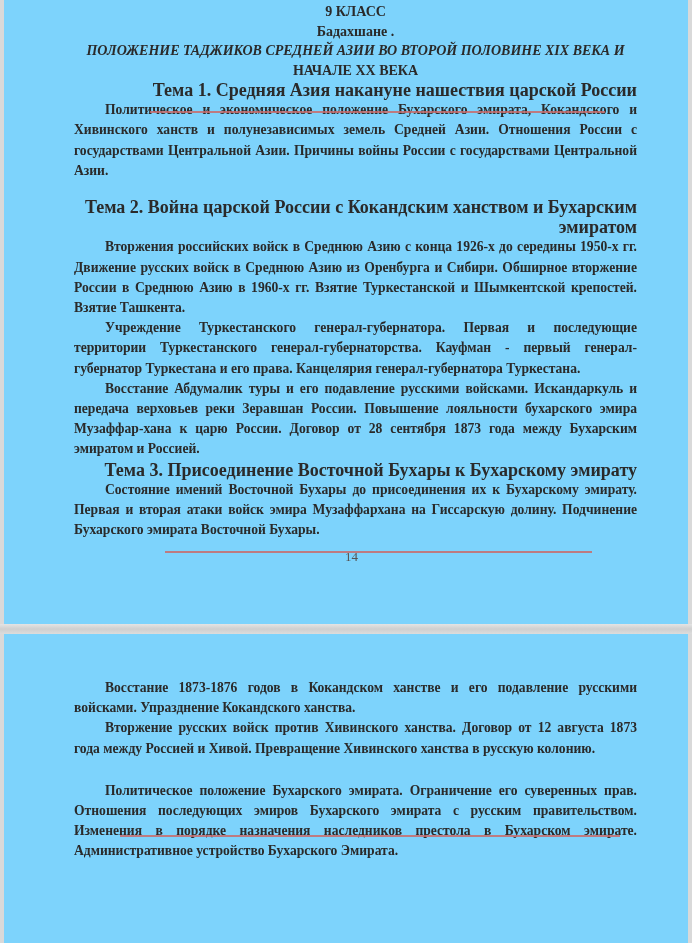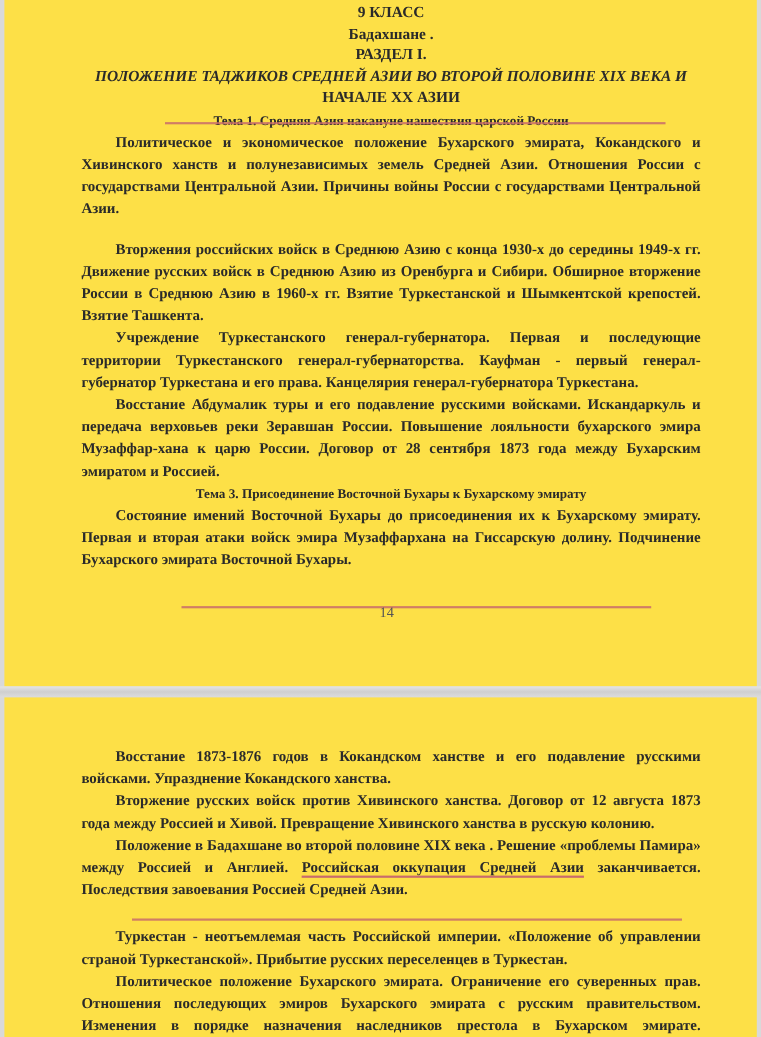--- a/index.html
+++ b/index.html
@@ -6,88 +6,86 @@
     body {
       width: 692px; height: 943px; overflow: hidden;
       background: #d9d9d9;
       font-family: "Liberation Serif", "DejaVu Serif", serif;
       color: #2a2a2a;
       position: relative;
     }
     .page {
       position: absolute;
       left: 4px; right: 4px;
-      background: #fde047;
+      background: #7dd3fc;
       padding-left: 36px;
     }
     #page1 { top: 0; height: 624px; }
     #page2 { top: 634px; height: 309px; }
     .gap {
       position: absolute; left: 0; right: 0; top: 624px; height: 10px;
       background: linear-gradient(#e4e4e4, #cfcfcf 50%, #dcdcdc);
     }
     .content {
       position: absolute;
       left: 70px; right: 51px;
       font-size: 13.6px;
       line-height: 20.2px;
     }
     #page1 .content { top: 2px; }
     #page2 .content { top: 44px; }
     .center { text-align: center; font-weight: bold; }
     .h-top { line-height: 19.5px; font-size: 14px; }
     p { margin: 0; text-align: justify; text-indent: 31px; font-weight: bold; }
-    .topic { text-align: center; font-weight: bold; margin: 0; font-size: 12px; }
+    .topic { text-align: right; font-weight: bold; margin: 0; font-size: 18px; }
     .spacer { height: 16px; }
     .red-line {
       position: absolute; height: 2px;
       background: #c86b6b;
       opacity: 0.85;
     }
     .page-num {
       position: absolute; left: 11px; right: 0; text-align: center;
       top: 549px; font-size: 13px; color: #555;
     }
     .mark { text-decoration: underline; text-decoration-color: #c86b6b; text-underline-offset: 3px; text-decoration-thickness: 1.5px; }
   </style>
 </head>
 <body>
 
 <div class="page" id="page1">
   <div class="content">
     <div class="center h-top">9 КЛАСС</div>
     <div class="center h-top">Бадахшане .</div>
-    <div class="center h-top">РАЗДЕЛ I.</div>
     <div class="center h-top" style="margin-left:-20px;margin-right:-20px;font-style:italic;">ПОЛОЖЕНИЕ ТАДЖИКОВ СРЕДНЕЙ АЗИИ ВО ВТОРОЙ ПОЛОВИНЕ XIX ВЕКА И</div>
-    <div class="center h-top">НАЧАЛЕ XX АЗИИ</div>
+    <div class="center h-top">НАЧАЛЕ XX ВЕКА</div>
 
     <div class="topic">Тема 1. Средняя Азия накануне нашествия царской России</div>
     <p>Политическое и экономическое положение Бухарского эмирата, Кокандского и Хивинского ханств и полунезависимых земель Средней Азии. Отношения России с государствами Центральной Азии. Причины войны России с государствами Центральной Азии.</p>
 
     <div class="spacer"></div>
-    <p>Вторжения российских войск в Среднюю Азию с конца 1930-х до середины 1949-х гг. Движение русских войск в Среднюю Азию из Оренбурга и Сибири. Обширное вторжение России в Среднюю Азию в 1960-х гг. Взятие Туркестанской и Шымкентской крепостей. Взятие Ташкента.</p>
+    <div class="topic">Тема 2. Война царской России с Кокандским ханством и Бухарским эмиратом</div>
+    <p>Вторжения российских войск в Среднюю Азию с конца 1926-х до середины 1950-х гг. Движение русских войск в Среднюю Азию из Оренбурга и Сибири. Обширное вторжение России в Среднюю Азию в 1960-х гг. Взятие Туркестанской и Шымкентской крепостей. Взятие Ташкента.</p>
     <p>Учреждение Туркестанского генерал-губернатора. Первая и последующие территории Туркестанского генерал-губернаторства. Кауфман - первый генерал-губернатор Туркестана и его права. Канцелярия генерал-губернатора Туркестана.</p>
     <p>Восстание Абдумалик туры и его подавление русскими войсками. Искандаркуль и передача верховьев реки Зеравшан России. Повышение лояльности бухарского эмира Музаффар-хана к царю России. Договор от 28 сентября 1873 года между Бухарским эмиратом и Россией.</p>
 
     <div class="topic">Тема 3. Присоединение Восточной Бухары к Бухарскому эмирату</div>
     <p>Состояние имений Восточной Бухары до присоединения их к Бухарскому эмирату. Первая и вторая атаки войск эмира Музаффархана на Гиссарскую долину. Подчинение Бухарского эмирата Восточной Бухары.</p>
 
   </div>
 
   <div class="red-line" style="left:146px;width:455px;top:111px;"></div>
   <div class="red-line" style="left:161px;width:427px;top:551px;"></div>
   <div class="page-num">14</div>
 </div>
 
 <div class="gap"></div>
 
 <div class="page" id="page2">
   <div class="content">
     <p>Восстание 1873-1876 годов в Кокандском ханстве и его подавление русскими войсками. Упразднение Кокандского ханства.</p>
     <p>Вторжение русских войск против Хивинского ханства. Договор от 12 августа 1873 года между Россией и Хивой. Превращение Хивинского ханства в русскую колонию.</p>
-    <p><span>Положение в Бадахшане во второй половине XIX века . Решение «проблемы Памира» между Россией и Англией. </span><span class="mark">Российская оккупация Средней Азии</span><span> заканчивается. Последствия завоевания Россией Средней Азии.</span></p>
 
     <div class="spacer" style="height:22px;"></div>
-    <p>Туркестан - неотъемлемая часть Российской империи. «Положение об управлении страной Туркестанской». Прибытие русских переселенцев в Туркестан.</p>
     <p>Политическое положение Бухарского эмирата. Ограничение его суверенных прав. Отношения последующих эмиров Бухарского эмирата с русским правительством. Изменения в порядке назначения наследников престола в Бухарском эмирате. Административное устройство Бухарского Эмирата.</p>
   </div>
   <div class="red-line" style="left:116px;width:500px;top:201px;"></div>
 </div>
 
 </body></html>

